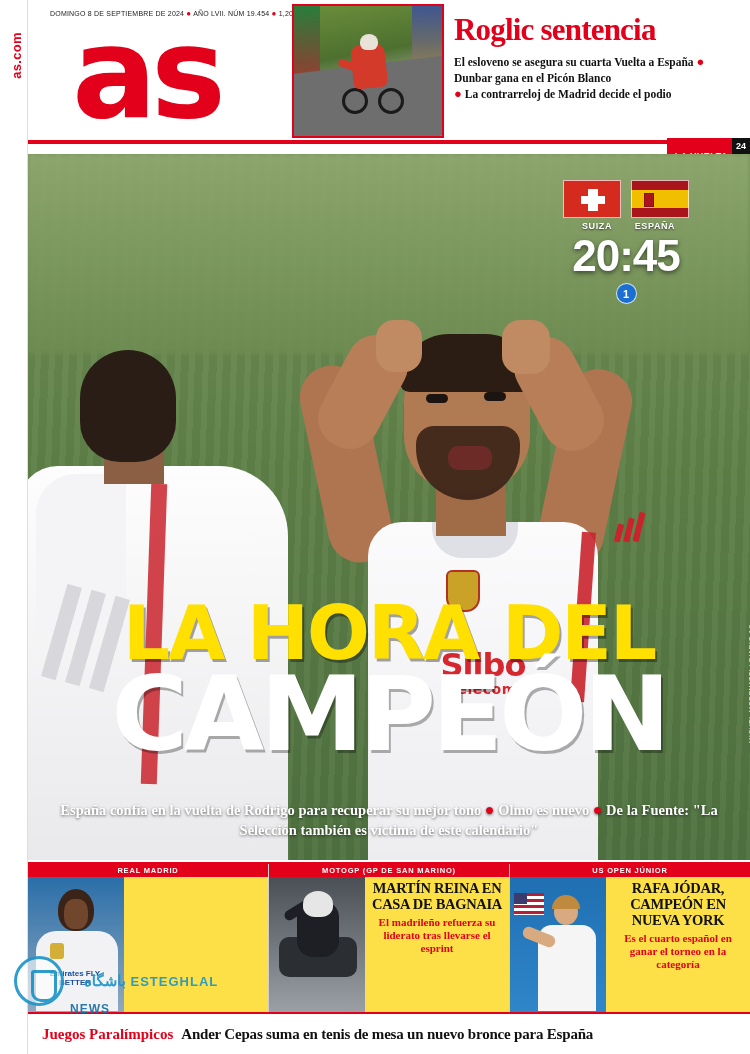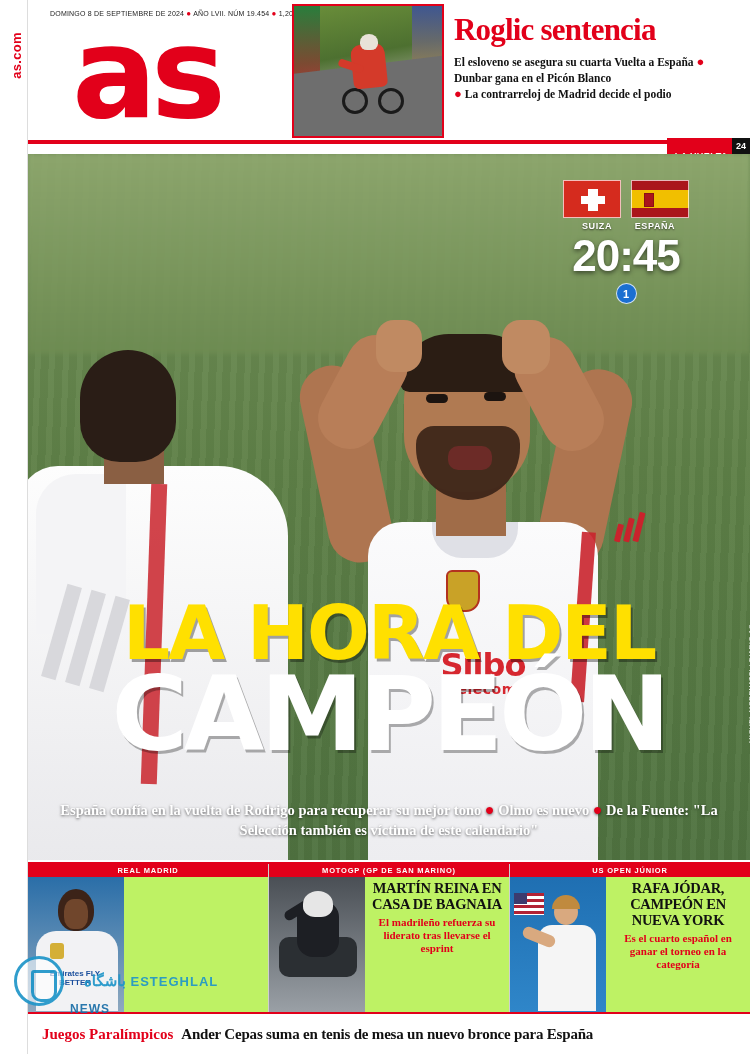--- a/index.html
+++ b/index.html
@@ -386,21 +386,21 @@
     line-height: 20px;
     text-shadow: 0 1px 3px rgba(0,0,0,.6);
   }
   .subband .rdot { color: #e2001a; font-size: 16px; }
 
   
   .strip {
     position: absolute; left: 28px; top: 862px;
     width: 722px; height: 150px;
     display: flex;
-    background: #bef264;
+    background: #fde047;
     border-top: 2px solid #e2001a;
   }
   .col {
     position: relative;
     flex: 1;
     display: flex;
     padding: 0;
   }
   .col + .col { border-left: 1px solid #cfcfcf; }
   .col-kicker {

